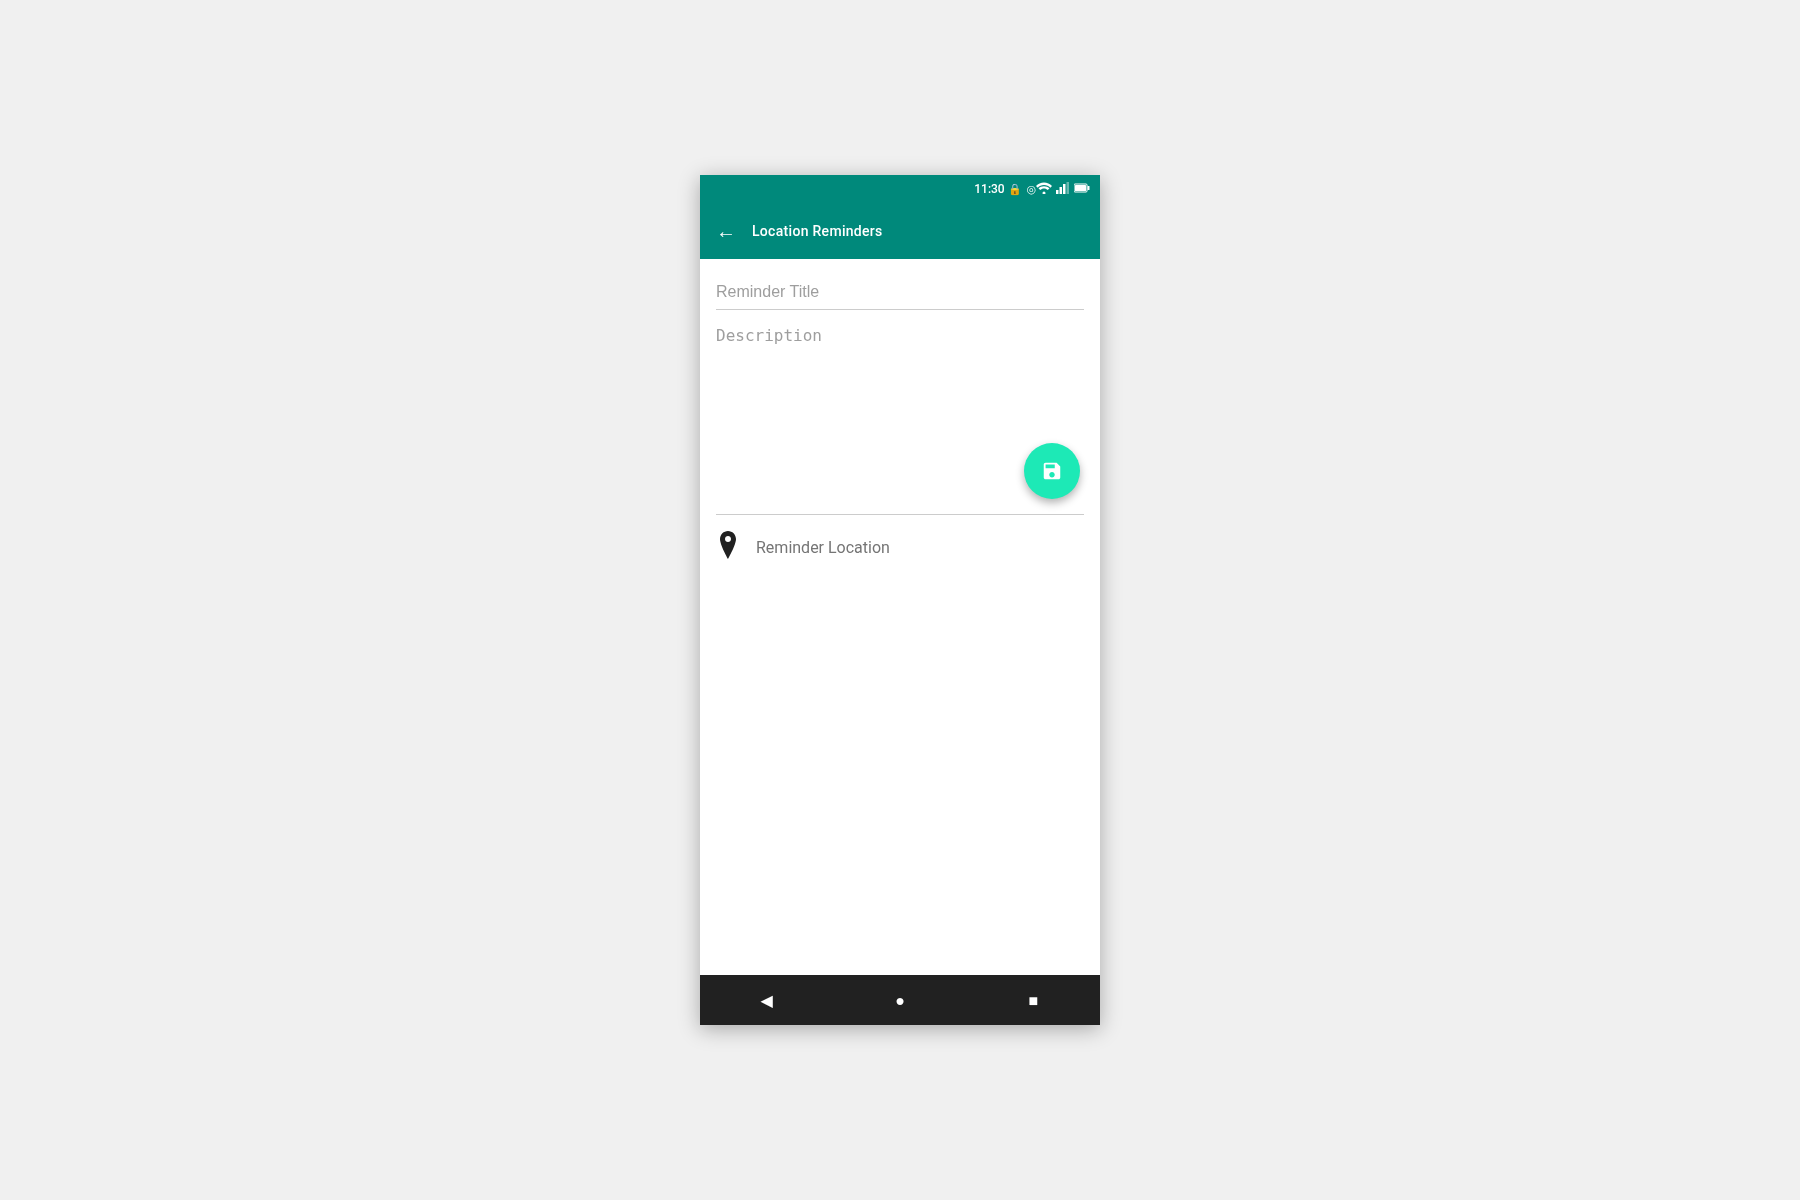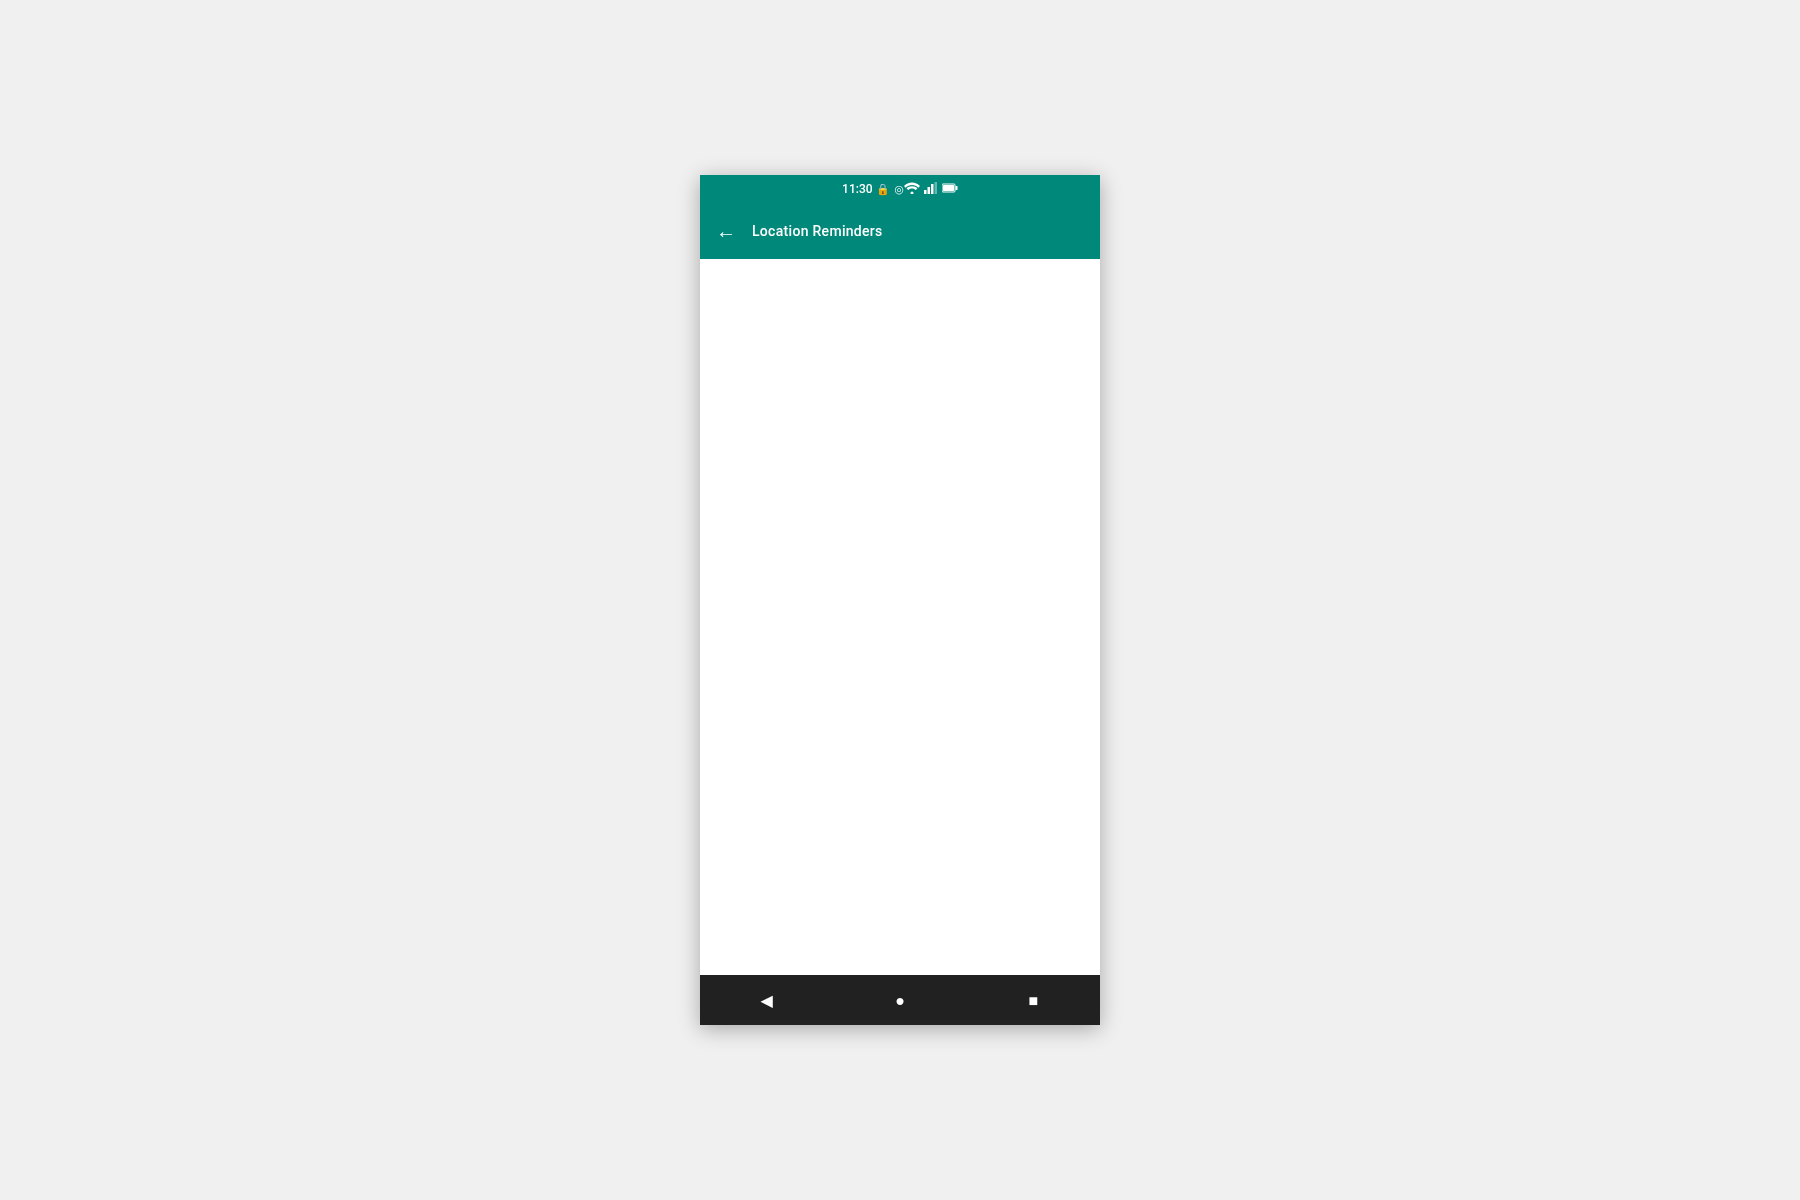--- a/index.html
+++ b/index.html
@@ -27,21 +27,21 @@
       box-shadow: 0 4px 20px rgba(0,0,0,0.3);
     }
 
     
     .status-bar {
       width: 100%;
       height: 28px;
       background: #00897B;
       display: flex;
       align-items: center;
-      justify-content: center;
+      justify-content: flex-end;
       padding: 0 10px;
     }
 
     .status-bar-left {
       display: flex;
       align-items: center;
       gap: 4px;
       color: white;
       font-size: 12px;
       font-weight: 500;
@@ -242,20 +242,43 @@
         </svg>
       </span>
     </div>
   </div>
 
   <div class="app-bar">
     <span class="back-arrow">←</span>
     <span class="app-bar-title">Location Reminders</span>
   </div>
 
+  <div class="content">
+    <div class="input-container">
+      <input class="reminder-title-input" type="text" placeholder="Reminder Title" style="">
+      <textarea class="description-textarea" placeholder="Description" style=""></textarea>
+    </div>
+
+    <div class="divider"></div>
+
+    <div class="location-row">
+      <span class="location-icon">
+        <svg class="location-pin-svg" viewBox="0 0 24 28" xmlns="http://www.w3.org/2000/svg">
+          <path d="M12 0C7.6 0 4 3.6 4 8c0 6 8 20 8 20s8-14 8-20c0-4.4-3.6-8-8-8zm0 11c-1.7 0-3-1.3-3-3s1.3-3 3-3 3 1.3 3 3-1.3 3-3 3z"></path>
+        </svg>
+      </span>
+      <span class="location-label">Reminder Location</span>
+    </div>
+
+    <div class="fab">
+      <svg class="save-icon-svg" viewBox="0 0 24 24" xmlns="http://www.w3.org/2000/svg">
+        <path d="M17 3H5c-1.1 0-2 .9-2 2v14c0 1.1.9 2 2 2h14c1.1 0 2-.9 2-2V7l-4-4zm-5 16c-1.66 0-3-1.34-3-3s1.34-3 3-3 3 1.34 3 3-1.34 3-3 3zm3-10H5V5h10v4z"></path>
+      </svg>
+    </div>
+  </div>
 
   <div class="nav-bar">
     <span class="nav-btn">◀</span>
     <span class="nav-btn">●</span>
     <span class="nav-btn">■</span>
   </div>
 
 </div>
 
 </body></html>

